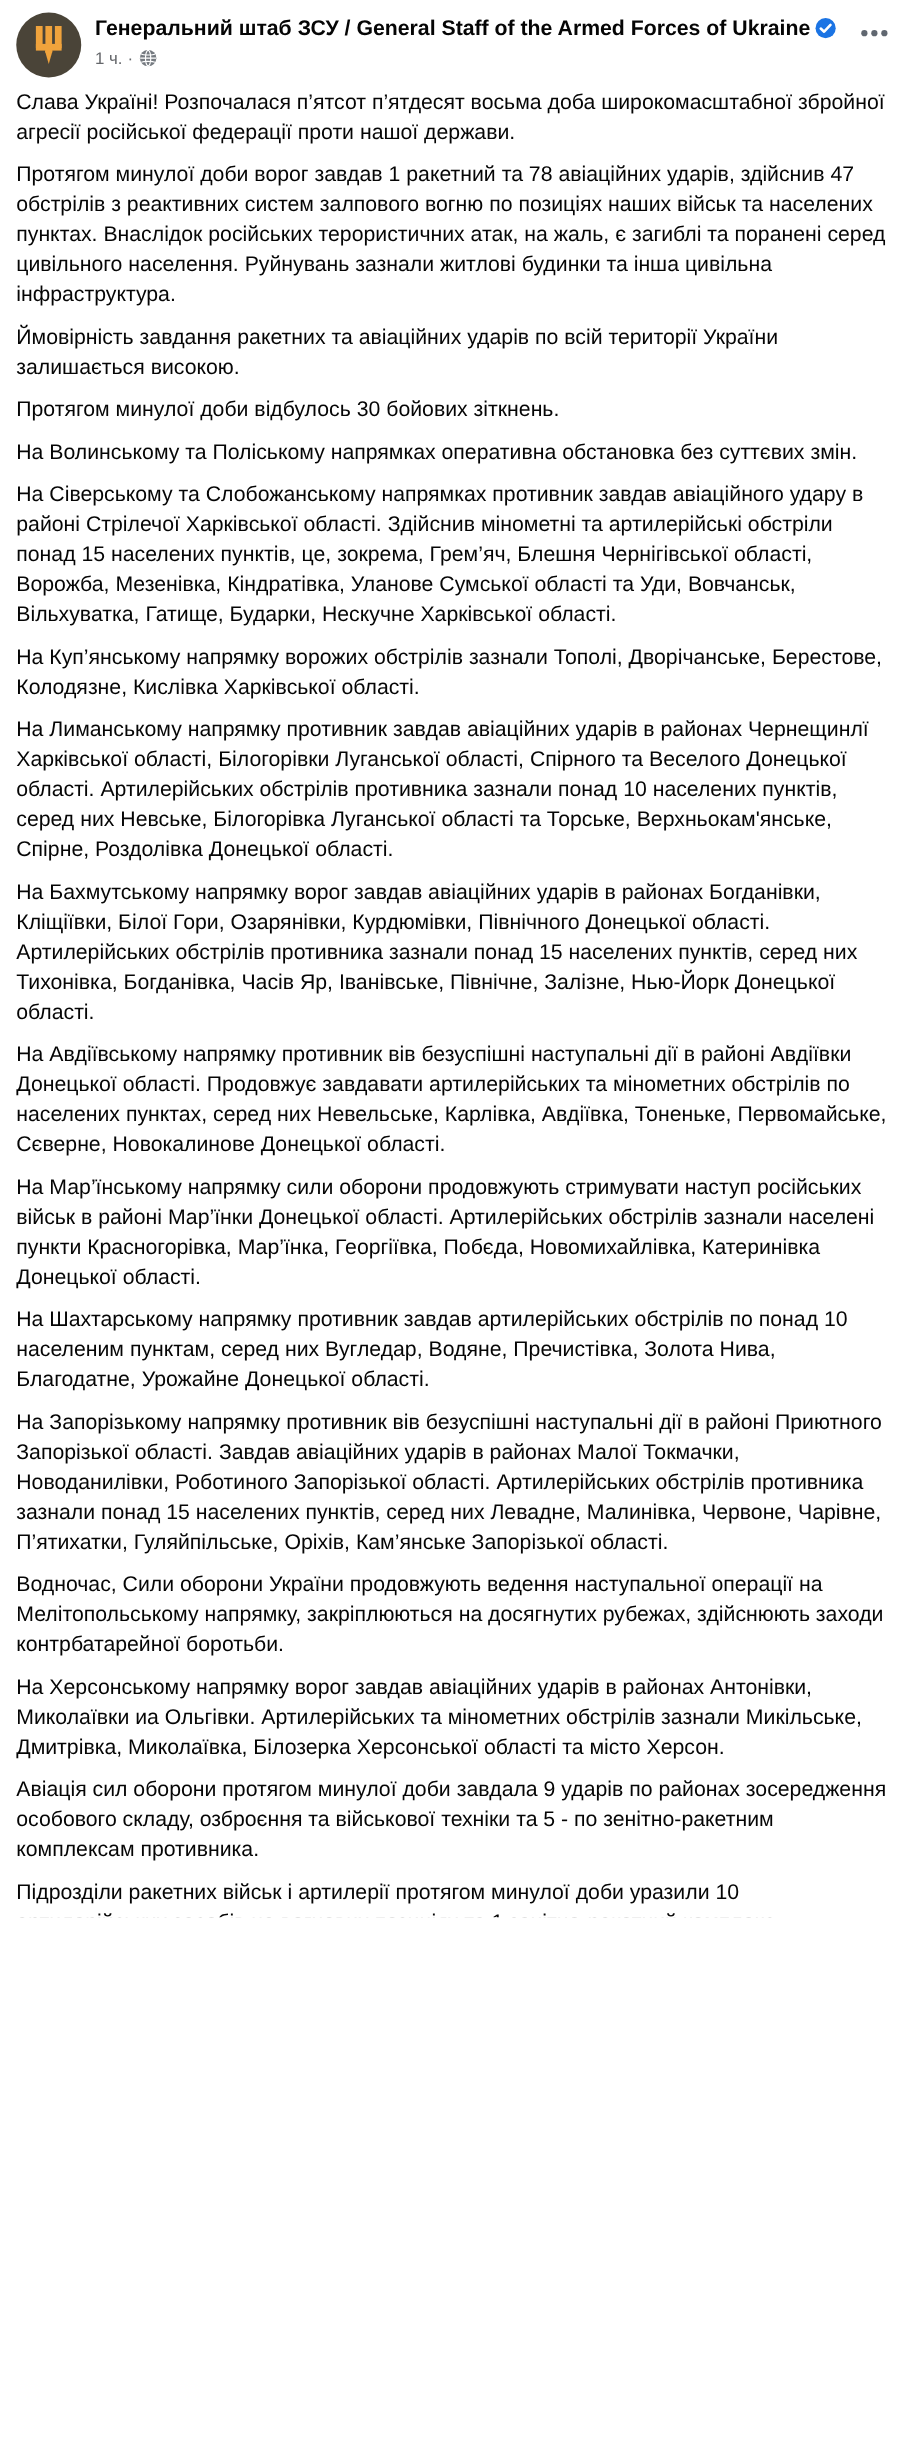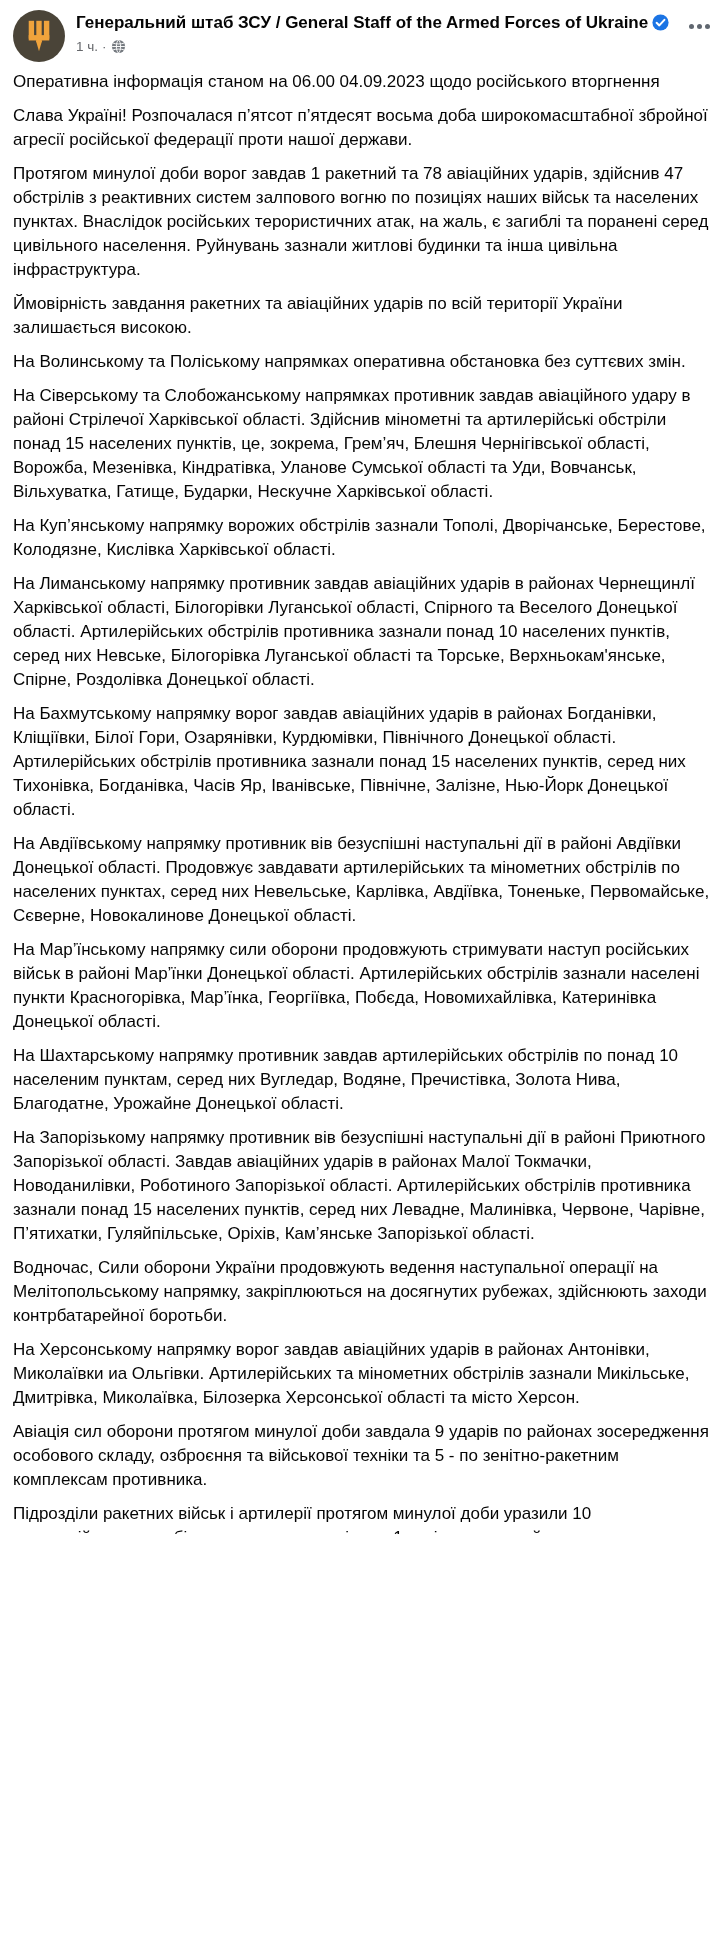--- a/index.html
+++ b/index.html
@@ -135,29 +135,29 @@
         <i></i>
           <i></i>
           <i></i>
       </span>
     </button>
 
   </div>
 
   <div class="post-body">
 
-      <p class="post-paragraph">Оперативна інформація станом на 06.00 04.09.2023 щодо російського вторгнення</p>
 
       <p class="post-paragraph">Слава Україні! Розпочалася п’ятсот п’ятдесят восьма доба широкомасштабної збройної агресії російської федерації проти нашої держави.</p>
 
 
       <p class="post-paragraph">Протягом минулої доби ворог завдав 1 ракетний та 78 авіаційних ударів, здійснив 47 обстрілів з реактивних систем залпового вогню по позиціях наших військ та населених пунктах. Внаслідок російських терористичних атак, на жаль, є загиблі та поранені серед цивільного населення. Руйнувань зазнали житлові будинки та інша цивільна інфраструктура.</p>
 
       <p class="post-paragraph">Ймовірність завдання ракетних та авіаційних ударів по всій території України залишається високою.</p>
 
+      <p class="post-paragraph">Протягом минулої доби відбулось 30 бойових зіткнень.</p>
 
       <p class="post-paragraph">На Волинському та Поліському напрямках оперативна обстановка без суттєвих змін.</p>
 
       <p class="post-paragraph">На Сіверському та Слобожанському напрямках противник завдав авіаційного удару в районі Стрілечої Харківської області. Здійснив мінометні та артилерійські обстріли понад 15 населених пунктів, це, зокрема, Грем’яч, Блешня Чернігівської області, Ворожба, Мезенівка, Кіндратівка, Уланове Сумської області та Уди, Вовчанськ, Вільхуватка, Гатище, Бударки, Нескучне Харківської області.</p>
 
       <p class="post-paragraph">На Куп’янському напрямку ворожих обстрілів зазнали Тополі, Дворічанське, Берестове, Колодязне, Кислівка Харківської області.</p>
 
       <p class="post-paragraph">На Лиманському напрямку противник завдав авіаційних ударів в районах Чернещинлї Харківської області, Білогорівки Луганської області, Спірного та Веселого Донецької області. Артилерійських обстрілів противника зазнали понад 10 населених пунктів, серед них Невське, Білогорівка Луганської області та Торське, Верхньокам'янське, Спірне, Роздолівка Донецької області.</p>
 
       <p class="post-paragraph">На Бахмутському напрямку ворог завдав авіаційних ударів в районах Богданівки, Кліщіївки, Білої Гори, Озарянівки, Курдюмівки, Північного Донецької області. Артилерійських обстрілів противника зазнали понад 15 населених пунктів, серед них Тихонівка, Богданівка, Часів Яр, Іванівське, Північне, Залізне, Нью-Йорк Донецької області.</p>

